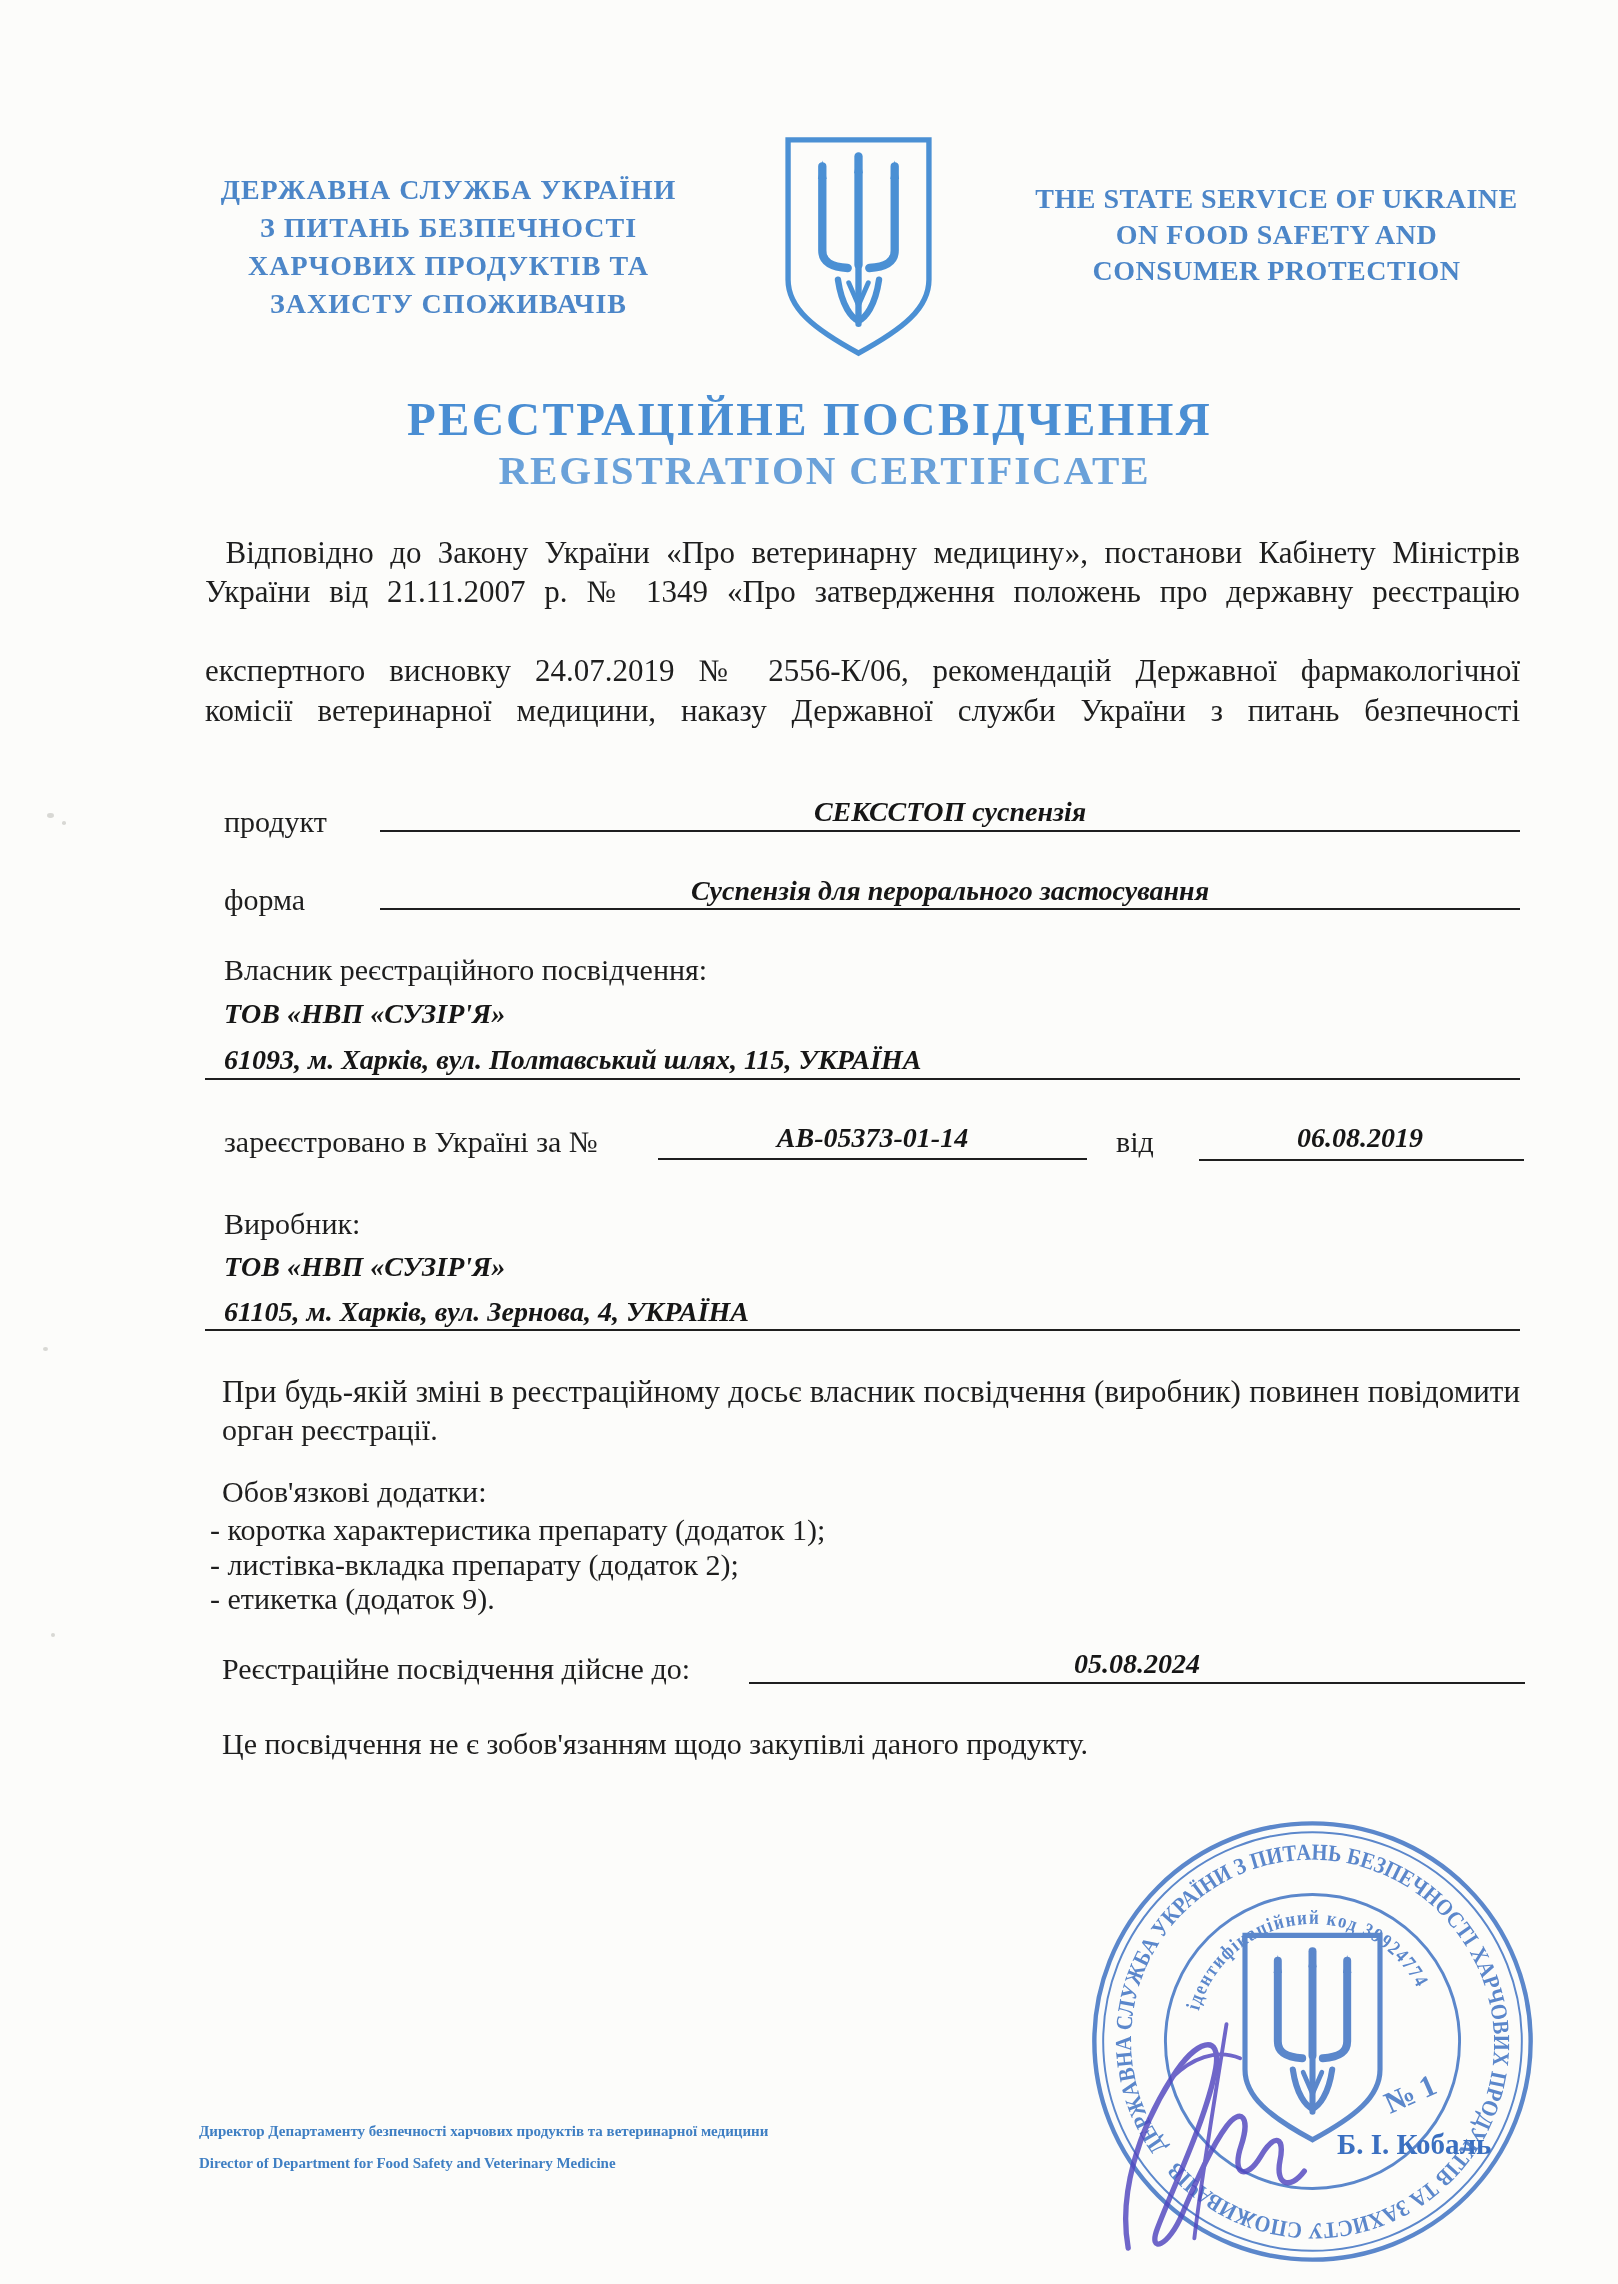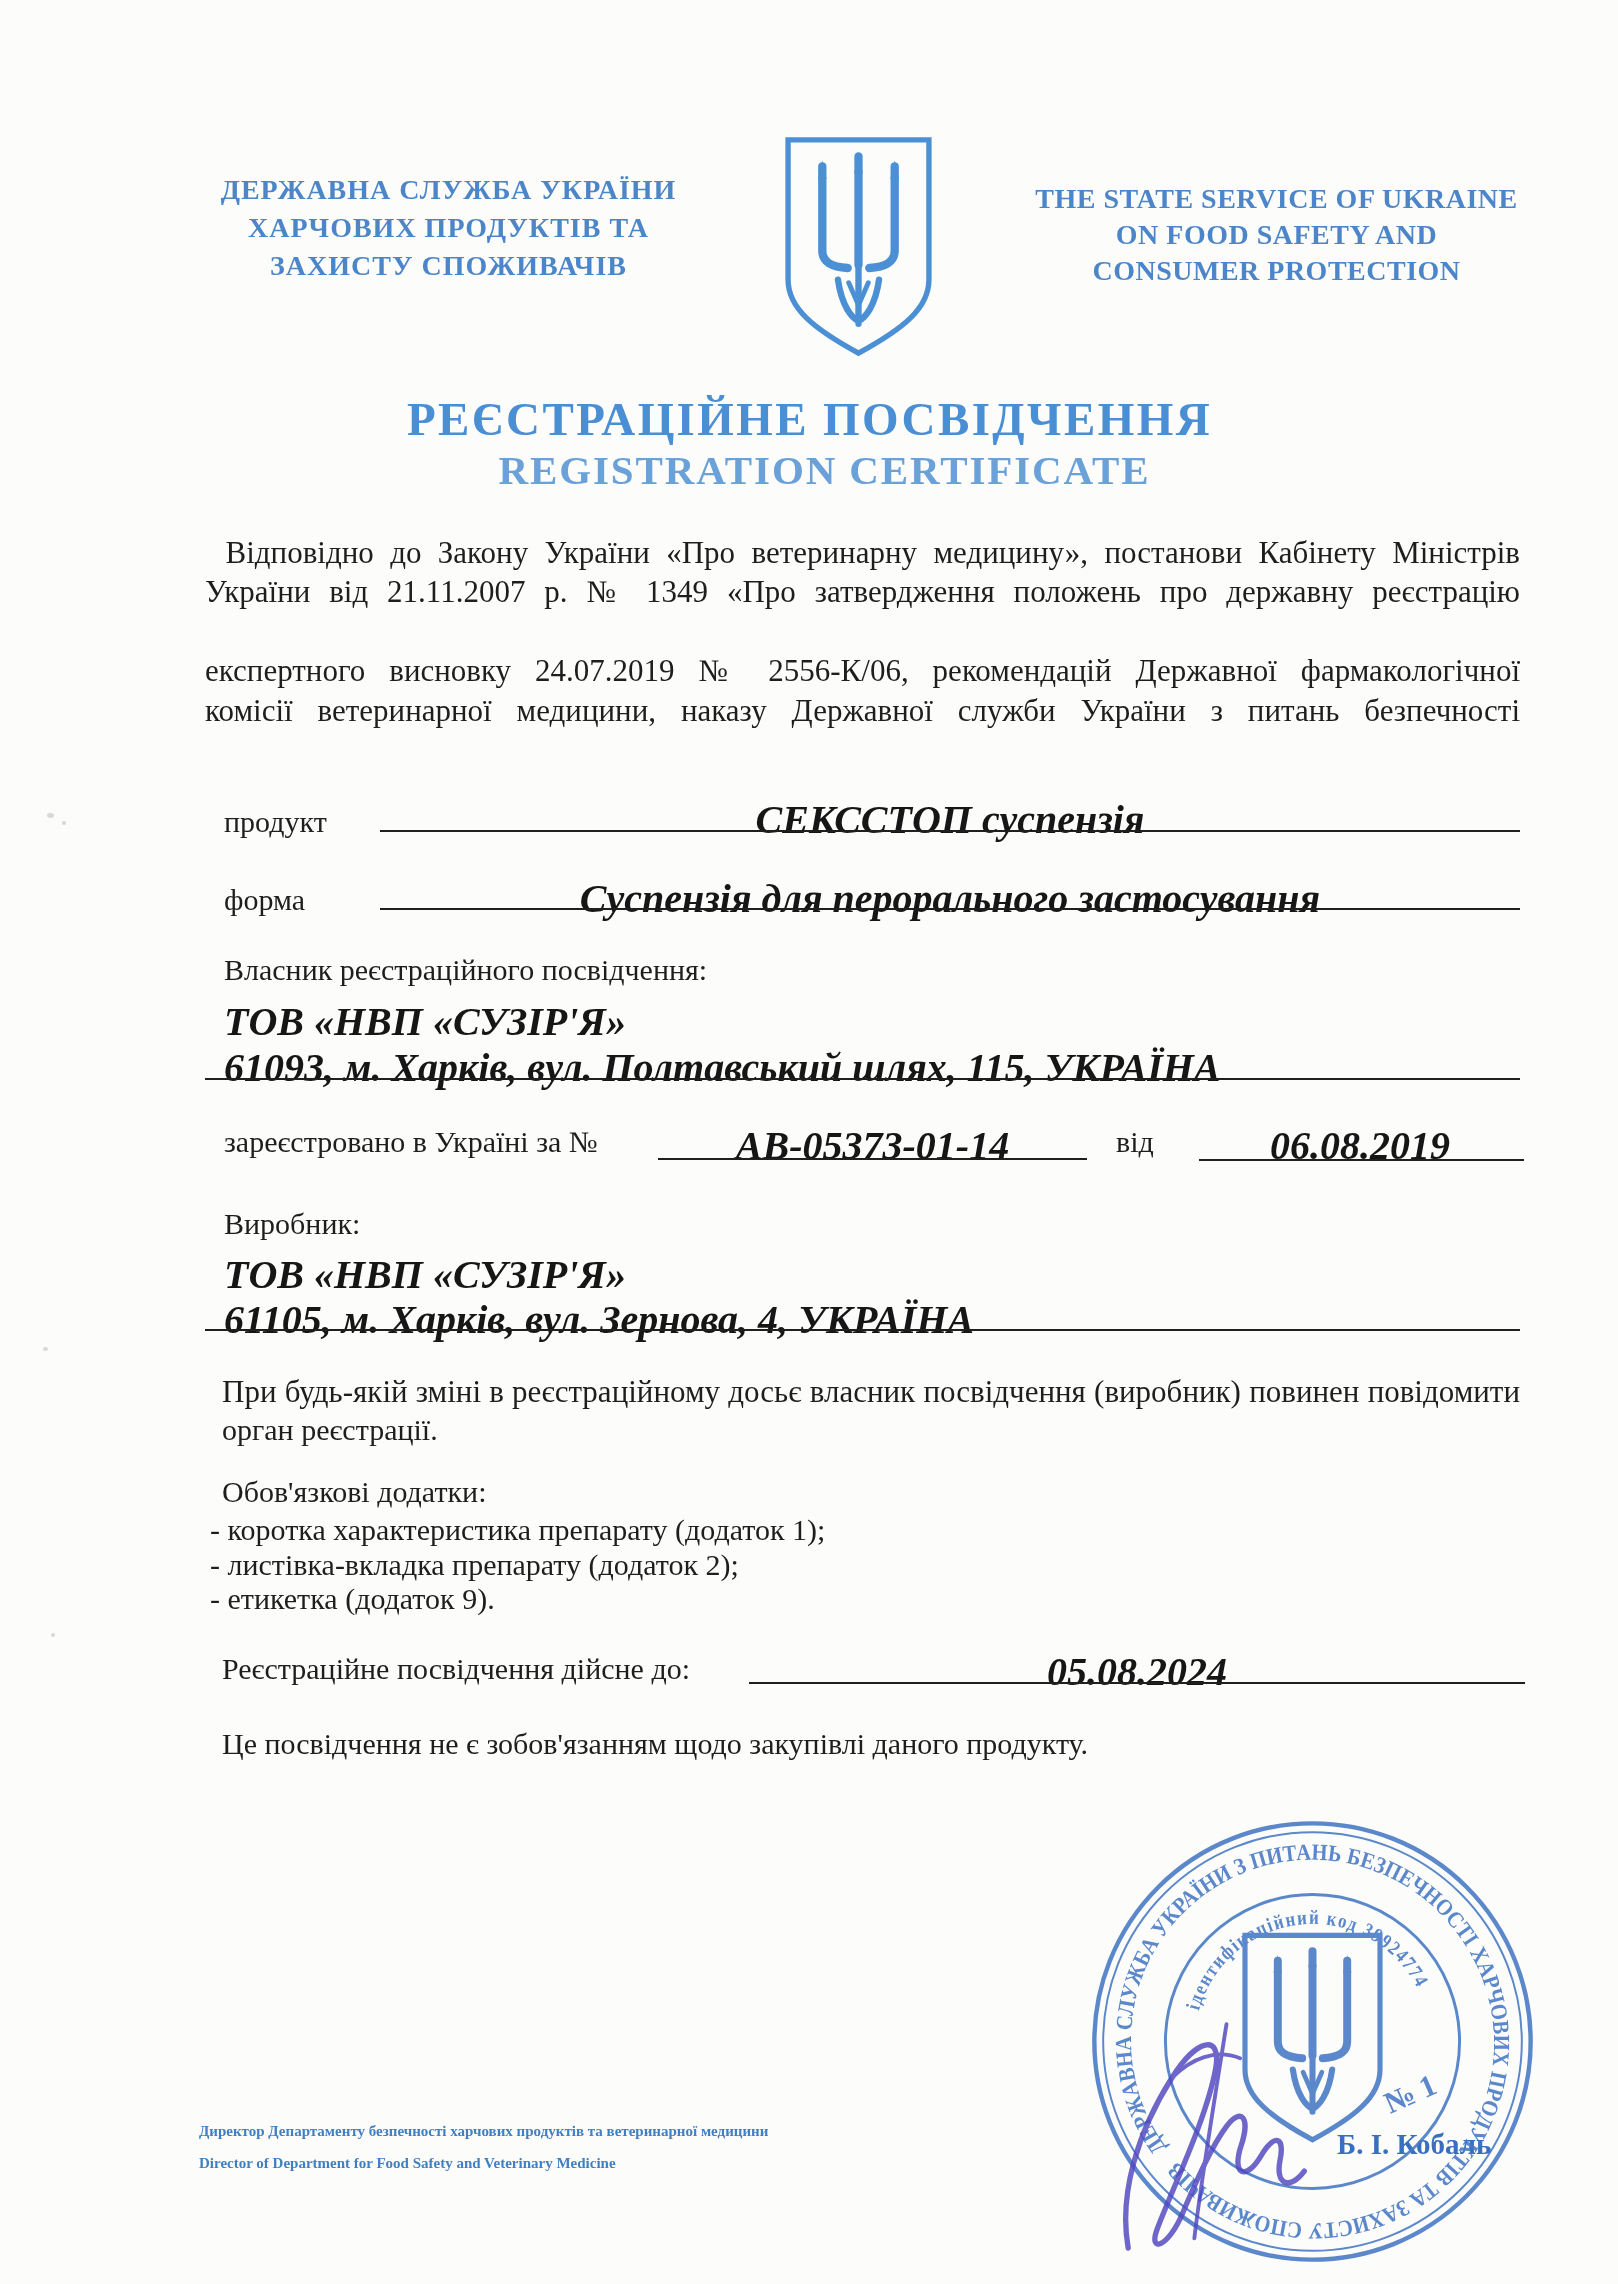--- a/index.html
+++ b/index.html
@@ -17,21 +17,21 @@
     font-size:47px;font-weight:bold;color:#4a8ed3;letter-spacing:2.4px;}
   .title-en{position:absolute;left:0;top:446px;width:100%;text-align:center;
     font-size:41px;font-weight:bold;color:#6aa1d9;letter-spacing:1.9px;padding-left:15px;}
   
   .pline{position:absolute;left:205px;width:1315px;font-size:31px;line-height:35px;
     text-align:justify;text-align-last:justify;color:#1e1e1e;}
   .pline.last{text-align-last:left;}
   .indent{text-indent:20.5px;}
   
   .lbl{position:absolute;font-size:30px;color:#1e1e1e;}
-  .val{position:absolute;font-size:40px;font-weight:bold;font-style:italic;
+  .val{position:absolute;font-size:28px;font-weight:bold;font-style:italic;
     text-align:center;color:#161616;}
   .u{position:absolute;height:1.9px;background:#1f1f1f;}
   .director{position:absolute;left:199px;font-size:15px;font-weight:bold;color:#3f7fc3;width:1169px;}
   .sig-name{position:absolute;left:1337px;top:2128px;font-size:29px;font-weight:bold;color:#3a6fc0;}
   .speck{position:absolute;background:#b9b9b4;border-radius:50%;opacity:.55;}
 </style>
 </head>
 <body>
 
 <div class="page">
@@ -50,20 +50,21 @@
           <path d="M118,298 C126,352 146,376 160,382 C174,376 194,352 202,298" stroke-width="13"></path>
           <path d="M160,268 L160,388" stroke-width="13"></path>
           <path d="M140,304 L160,350 L180,304" stroke-width="10"></path>
         </g>
       </symbol>
     </defs>
   </svg>
 
   <div class="hdr hdr-left">
     <div>ДЕРЖАВНА СЛУЖБА УКРАЇНИ</div>
+    <div>З ПИТАНЬ БЕЗПЕЧНОСТІ</div>
     <div>ХАРЧОВИХ ПРОДУКТІВ ТА</div>
     <div>ЗАХИСТУ СПОЖИВАЧІВ</div>
   </div>
 
   <svg class="abs" style="left:780px;top:134px;color:#4b90d4" width="157" height="225" viewBox="0 0 320 460">
     <use href="#tryzub"></use>
   </svg>
 
   <div class="hdr hdr-right">
     <div>THE STATE SERVICE OF UKRAINE</div>

